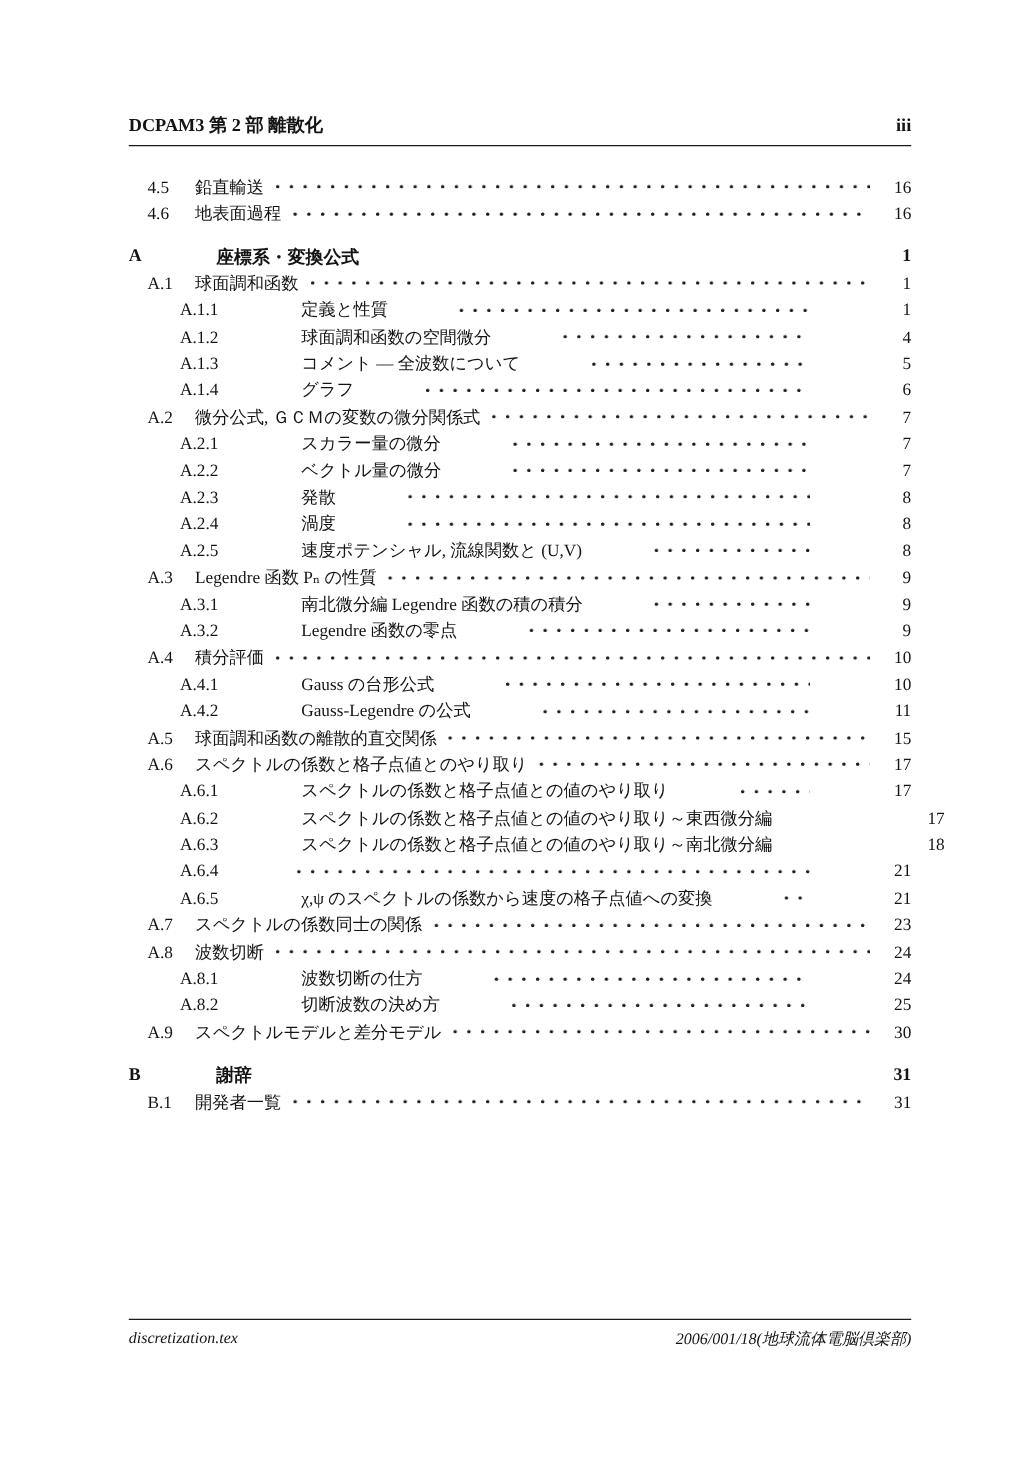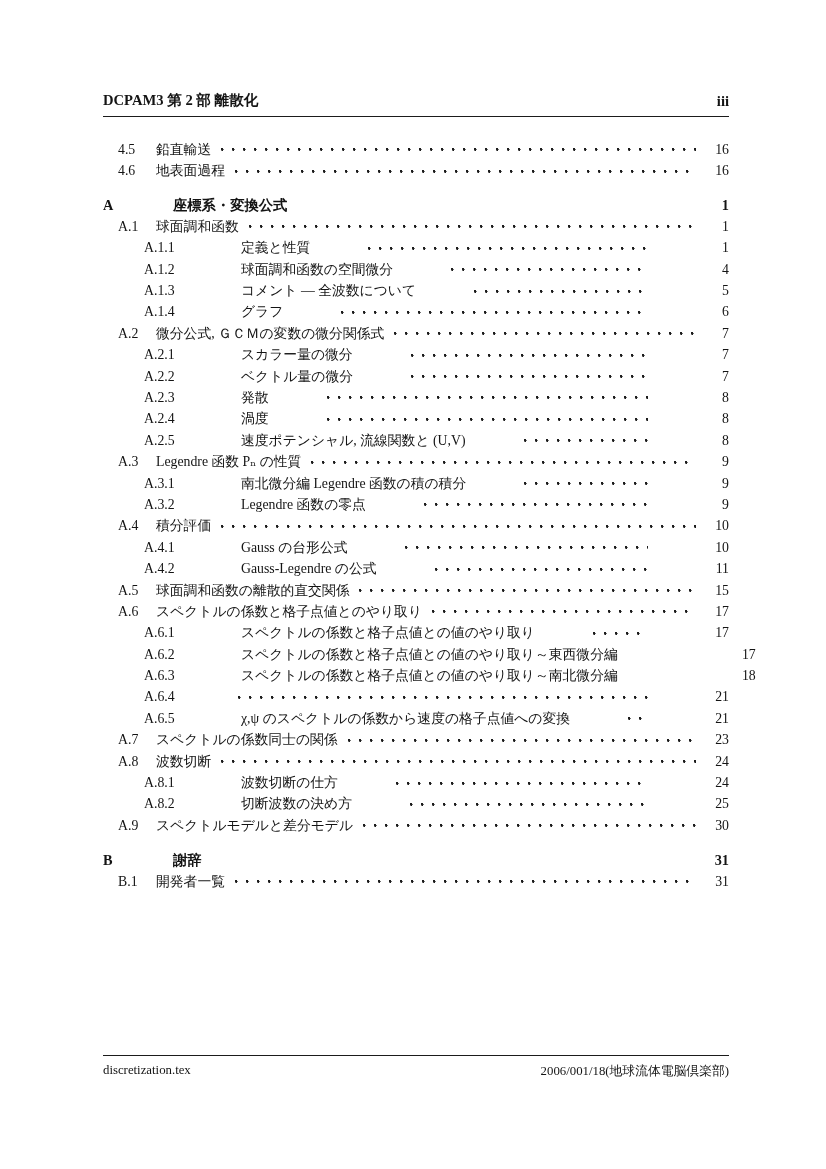--- a/index.html
+++ b/index.html
@@ -31,21 +31,21 @@
   .level-section { font-weight:bold; font-size:14.3px; margin-top:13px; }
   .level-section .leader { background-image:none; }
   .level-section .num { width:57px; }
   .level-subsection { padding-left:15px; }
   .level-subsection .num { width:25px; }
   .level-subsubsection { padding-left:41px;gap:48px; }
   .level-subsubsection .num { width:36px; }
   .running-footer {
     position:absolute; left:103px; right:97px; top:1055px;
     border-top:1px solid #1b1b1b; padding-top:7px;
-    display:flex; justify-content:space-between; font-size:12.8px;
+    display:flex; justify-content:space-between; font-size:12.8px;font-style:italic;
   }
 </style>
 </head>
 <body>
 
 <div class="running-header">
   <span>DCPAM3 第 2 部 離散化</span>
   <span>iii</span>
 </div>
 

